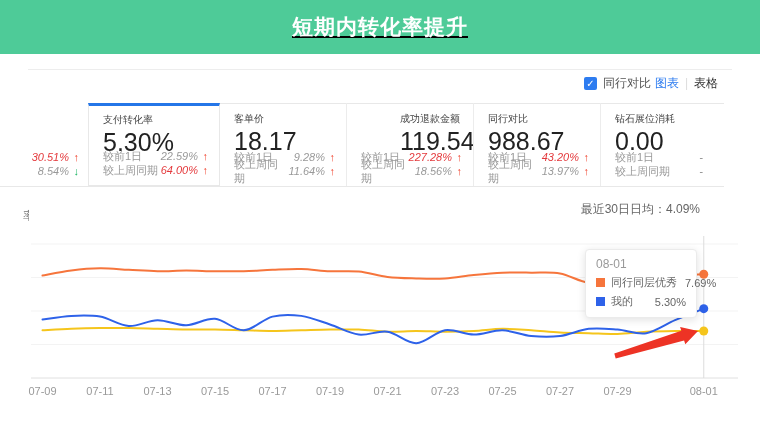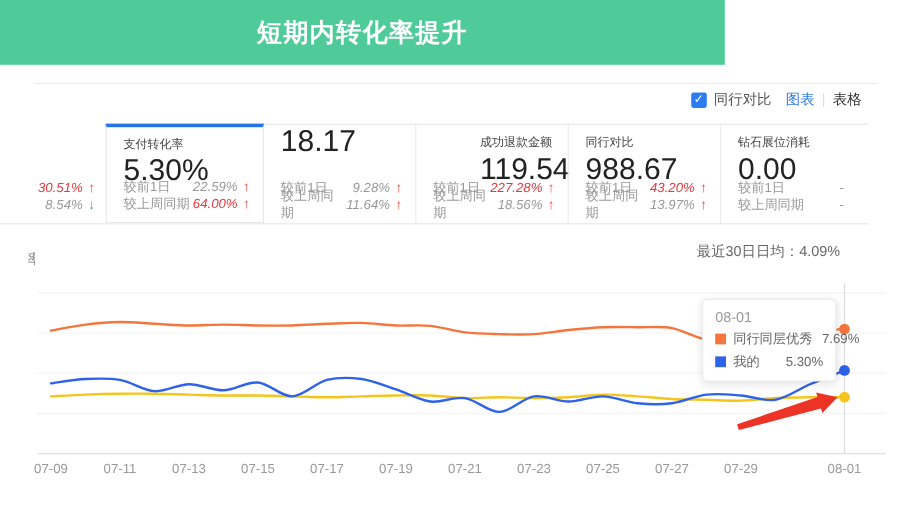--- a/index.html
+++ b/index.html
@@ -4,37 +4,37 @@
 <style>
   html,body{margin:0;padding:0;}
   body{
     width:760px;height:430px;position:relative;overflow:hidden;
     background:#ffffff;
     font-family:"Liberation Sans","DejaVu Sans",sans-serif;
     -webkit-font-smoothing:antialiased;
   }
   
   .banner{
-    position:absolute;left:0;top:0;width:604px;height:54px;
-    display:flex;align-items:center;justify-content:center;
+    position:absolute;left:0;top:0;width:760px;height:54px;
+    display:flex;align-items:center;justify-content:center;text-decoration:underline;
   }
   .banner-title{color:#ffffff;font-size:21px;font-weight:bold;letter-spacing:1px;}
   
   .panel-border{position:absolute;top:69px;left:28px;width:704px;border-top:1px solid #ededed;}
   
   .controls{
     position:absolute;top:75px;right:42px;height:16px;
     display:flex;align-items:center;font-size:12px;color:#555;
   }
   .checkbox{
     width:13px;height:13px;border-radius:2px;margin-right:6px;
     display:flex;align-items:center;justify-content:center;
     color:#fff;font-size:10px;line-height:13px;cursor:pointer;
   }
-  .ctl-chart{margin-left:12px;cursor:pointer;}
+  .ctl-chart{margin-left:4px;cursor:pointer;}
   .ctl-sep{margin:0 6px;color:#dddddd;}
   .ctl-table{cursor:pointer;color:#333;}
   
   .cards{position:absolute;top:103px;left:0;width:724px;height:83px;border-bottom:1px solid #e8e8e8;}
   .cards::before{content:'';position:absolute;top:0;left:220px;right:0;border-top:1px solid #e8e8e8;}
   .m-card{position:absolute;top:0;height:83px;box-sizing:border-box;cursor:pointer;}
   .m-card.partial{left:0;width:85px;text-align:right;}
   .m-card.sel{left:88px;width:132px;border:1px solid #e8e8e8;border-top:3px solid #2476e8;background:#fff;z-index:2;}
   .m-card.c3{left:220px;width:126px;}
   .m-card.c4{left:346px;width:127px;border-left:1px solid #ececec;padding-left:39px;}
@@ -122,20 +122,21 @@
         <span class="m-label">较上周同期</span>
         <span class="m-val">
             <i class="num hot">64.00%</i>
             <i class="arr up"></i>
           </span>
       </div>
     </div>
   </div>
 
   <div class="m-card c3">
+    <div class="m-title">客单价</div>
     <div class="m-value">18.17</div>
     <div class="m-rows">
       <div class="m-row">
         <span class="m-label">较前1日</span>
         <span class="m-val">
             <i class="num">9.28%</i>
             <i class="arr up"></i>
           </span>
       </div>
       <div class="m-row">

